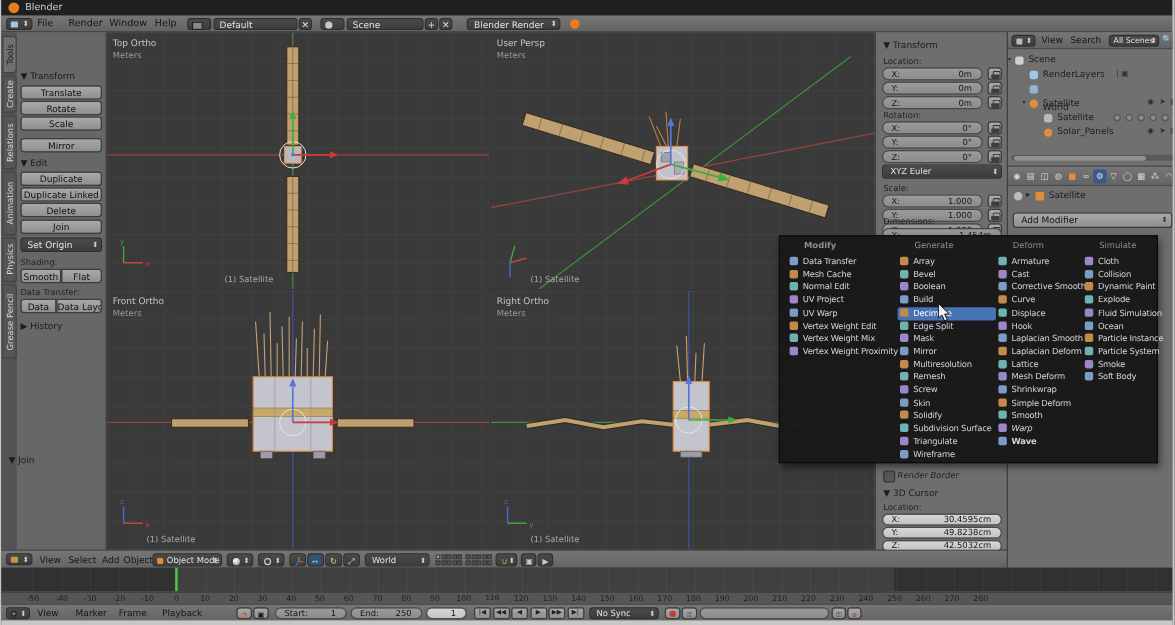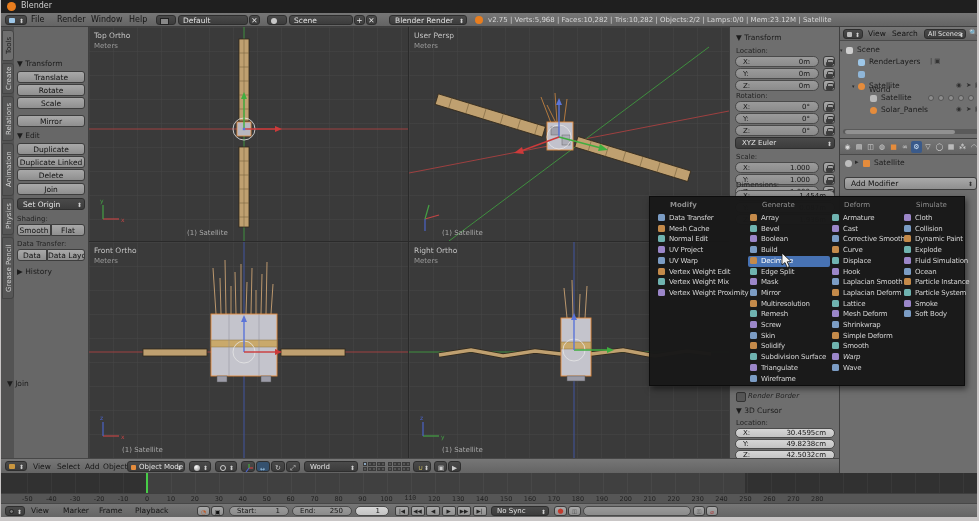--- a/index.html
+++ b/index.html
@@ -61,21 +61,20 @@
     <span class="abs dwid" style="left:177px;top:2px;width:70px;height:10px;padding-left:4px;line-height:9px;">Default</span>
     <span class="abs dwid" style="left:248px;top:2px;width:11px;height:10px;text-align:center;line-height:9px;">✕</span>
     <span class="abs dwid" style="left:266px;top:2px;width:20px;height:10px;">
         <span class="abs" style="left:3px;top:2px;width:6px;height:6px;background:#c7c7c7;border-radius:50%;"></span>
       </span>
     <span class="abs dwid" style="left:288px;top:2px;width:64px;height:10px;padding-left:4px;line-height:9px;">Scene</span>
     <span class="abs dwid" style="left:353px;top:2px;width:11px;height:10px;text-align:center;line-height:9px;">+</span>
     <span class="abs dwid" style="left:365px;top:2px;width:11px;height:10px;text-align:center;line-height:9px;">✕</span>
     <span class="abs dwid" style="left:388px;top:2px;width:78px;height:10px;padding-left:5px;line-height:9px;"><span>Blender Render</span><span class="abs stepper" style="right:2px;top:2px;">⬍</span></span>
     <span class="abs" style="left:474px;top:3px;width:8px;height:8px;border-radius:50%;background:#e87d1e;"></span>
-    <span class="abs" style="left:487px;top:3px;font-size:7px;color:#d6d6d6;white-space:nowrap;">v2.75 | Verts:5,968 | Faces:10,282 | Tris:10,282 | Objects:2/2 | Lamps:0/0 | Mem:23.12M | Satellite</span>
   <div class="abs menu-txt" style="left: 30px; top: 0px;">File</div><div class="abs menu-txt" style="left: 56px; top: 0px;">Render</div><div class="abs menu-txt" style="left: 90px; top: 0px;">Window</div><div class="abs menu-txt" style="left: 128px; top: 0px;">Help</div></div>
 
   <div class="abs" style="left:0;top:27px;width:88px;height:431px;background:#676767;border-right:1px solid #3f3f3f;box-sizing:border-box;">
     <div id="tabstrip" class="abs" style="left:0;top:0;width:13px;height:431px;background:#535353;">
         <div class="abs vtab active" style="left: 1px; top: 3px; width: 12px; height: 31px; line-height: 12px;">Tools</div>
         <div class="abs vtab" style="left: 1px; top: 36px; width: 12px; height: 31px; line-height: 12px;">Create</div>
         <div class="abs vtab" style="left: 1px; top: 69px; width: 12px; height: 45px; line-height: 12px;">Relations</div>
         <div class="abs vtab" style="left: 1px; top: 116px; width: 12px; height: 53px; line-height: 12px;">Animation</div>
         <div class="abs vtab" style="left: 1px; top: 171px; width: 12px; height: 37px; line-height: 12px;">Physics</div>
         <div class="abs vtab" style="left: 1px; top: 210px; width: 12px; height: 62px; line-height: 12px;">Grease Pencil</div>
@@ -700,21 +699,21 @@
       <div class="mitem" style="left: 180px; top: 58.8px; width: 70px; padding-left: 2px; line-height: 11px;"><span class="mic" style="background: rgb(111, 179, 176);"></span>Displace</div>
       <div class="mitem" style="left: 180px; top: 69.5px; width: 70px; padding-left: 2px; line-height: 11px;"><span class="mic" style="background: rgb(155, 134, 201);"></span>Hook</div>
       <div class="mitem" style="left: 180px; top: 80.2px; width: 70px; padding-left: 2px; line-height: 11px;"><span class="mic" style="background: rgb(123, 156, 196);"></span>Laplacian Smooth</div>
       <div class="mitem" style="left: 180px; top: 90.9px; width: 70px; padding-left: 2px; line-height: 11px;"><span class="mic" style="background: rgb(196, 138, 74);"></span>Laplacian Deform</div>
       <div class="mitem" style="left: 180px; top: 101.6px; width: 70px; padding-left: 2px; line-height: 11px;"><span class="mic" style="background: rgb(111, 179, 176);"></span>Lattice</div>
       <div class="mitem" style="left: 180px; top: 112.3px; width: 70px; padding-left: 2px; line-height: 11px;"><span class="mic" style="background: rgb(155, 134, 201);"></span>Mesh Deform</div>
       <div class="mitem" style="left: 180px; top: 123px; width: 70px; padding-left: 2px; line-height: 11px;"><span class="mic" style="background: rgb(123, 156, 196);"></span>Shrinkwrap</div>
       <div class="mitem" style="left: 180px; top: 133.7px; width: 70px; padding-left: 2px; line-height: 11px;"><span class="mic" style="background: rgb(196, 138, 74);"></span>Simple Deform</div>
       <div class="mitem" style="left: 180px; top: 144.4px; width: 70px; padding-left: 2px; line-height: 11px;"><span class="mic" style="background: rgb(111, 179, 176);"></span>Smooth</div>
       <div class="mitem" style="left: 180px; top: 155.1px; width: 70px; padding-left: 2px; line-height: 11px; font-style: italic;"><span class="mic" style="background: rgb(155, 134, 201);"></span>Warp</div>
-      <div class="mitem" style="left: 180px; top: 165.8px; width: 70px; padding-left: 2px; line-height: 11px;"><span class="mic" style="background: rgb(123, 156, 196);"></span>Wave</div>
+      <div class="mitem" style="left: 180px; top: 165.8px; width: 70px; padding-left: 2px; line-height: 11px; font-weight: bold;"><span class="mic" style="background: rgb(123, 156, 196);"></span>Wave</div>
       <div class="abs mcol-title" style="left: 266px; top: 4px;">Simulate</div>
       <div class="mitem" style="left: 252px; top: 16px; width: 56px; padding-left: 2px; line-height: 11px;"><span class="mic" style="background: rgb(155, 134, 201);"></span>Cloth</div>
       <div class="mitem" style="left: 252px; top: 26.7px; width: 56px; padding-left: 2px; line-height: 11px;"><span class="mic" style="background: rgb(123, 156, 196);"></span>Collision</div>
       <div class="mitem" style="left: 252px; top: 37.4px; width: 56px; padding-left: 2px; line-height: 11px;"><span class="mic" style="background: rgb(196, 138, 74);"></span>Dynamic Paint</div>
       <div class="mitem" style="left: 252px; top: 48.1px; width: 56px; padding-left: 2px; line-height: 11px;"><span class="mic" style="background: rgb(111, 179, 176);"></span>Explode</div>
       <div class="mitem" style="left: 252px; top: 58.8px; width: 56px; padding-left: 2px; line-height: 11px;"><span class="mic" style="background: rgb(155, 134, 201);"></span>Fluid Simulation</div>
       <div class="mitem" style="left: 252px; top: 69.5px; width: 56px; padding-left: 2px; line-height: 11px;"><span class="mic" style="background: rgb(123, 156, 196);"></span>Ocean</div>
       <div class="mitem" style="left: 252px; top: 80.2px; width: 56px; padding-left: 2px; line-height: 11px;"><span class="mic" style="background: rgb(196, 138, 74);"></span>Particle Instance</div>
       <div class="mitem" style="left: 252px; top: 90.9px; width: 56px; padding-left: 2px; line-height: 11px;"><span class="mic" style="background: rgb(111, 179, 176);"></span>Particle System</div>
       <div class="mitem" style="left: 252px; top: 101.6px; width: 56px; padding-left: 2px; line-height: 11px;"><span class="mic" style="background: rgb(155, 134, 201);"></span>Smoke</div>

